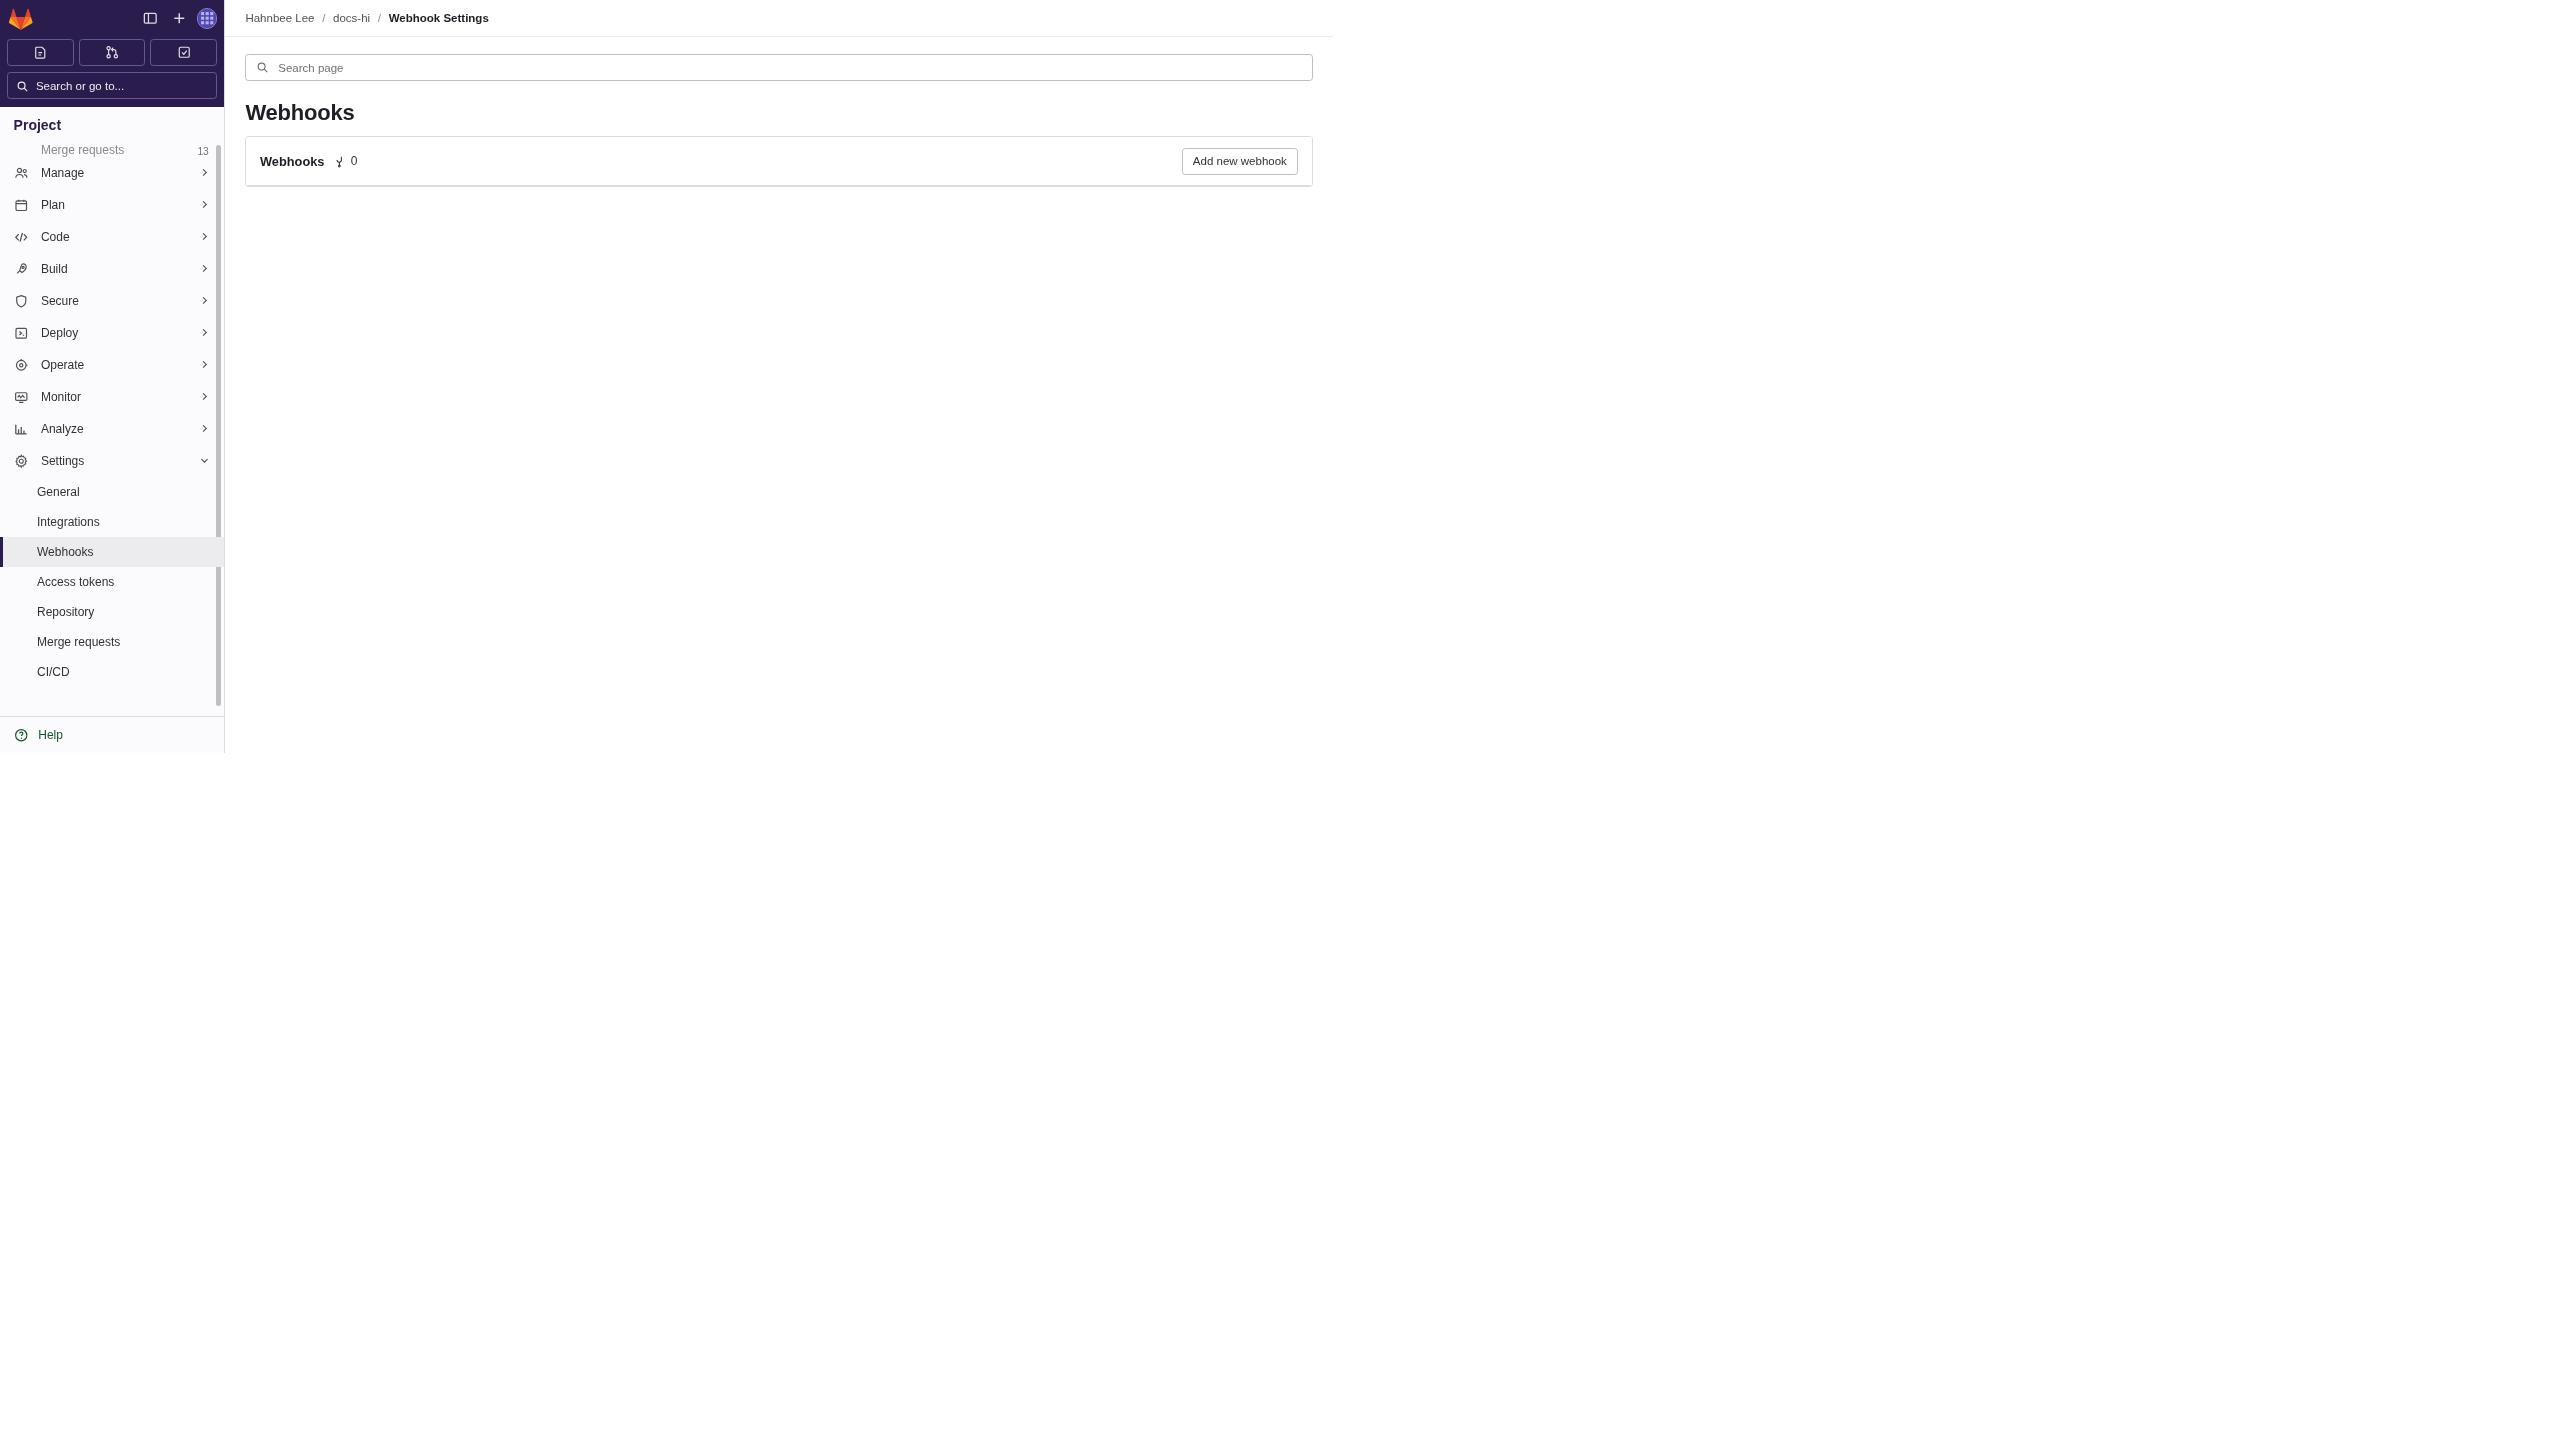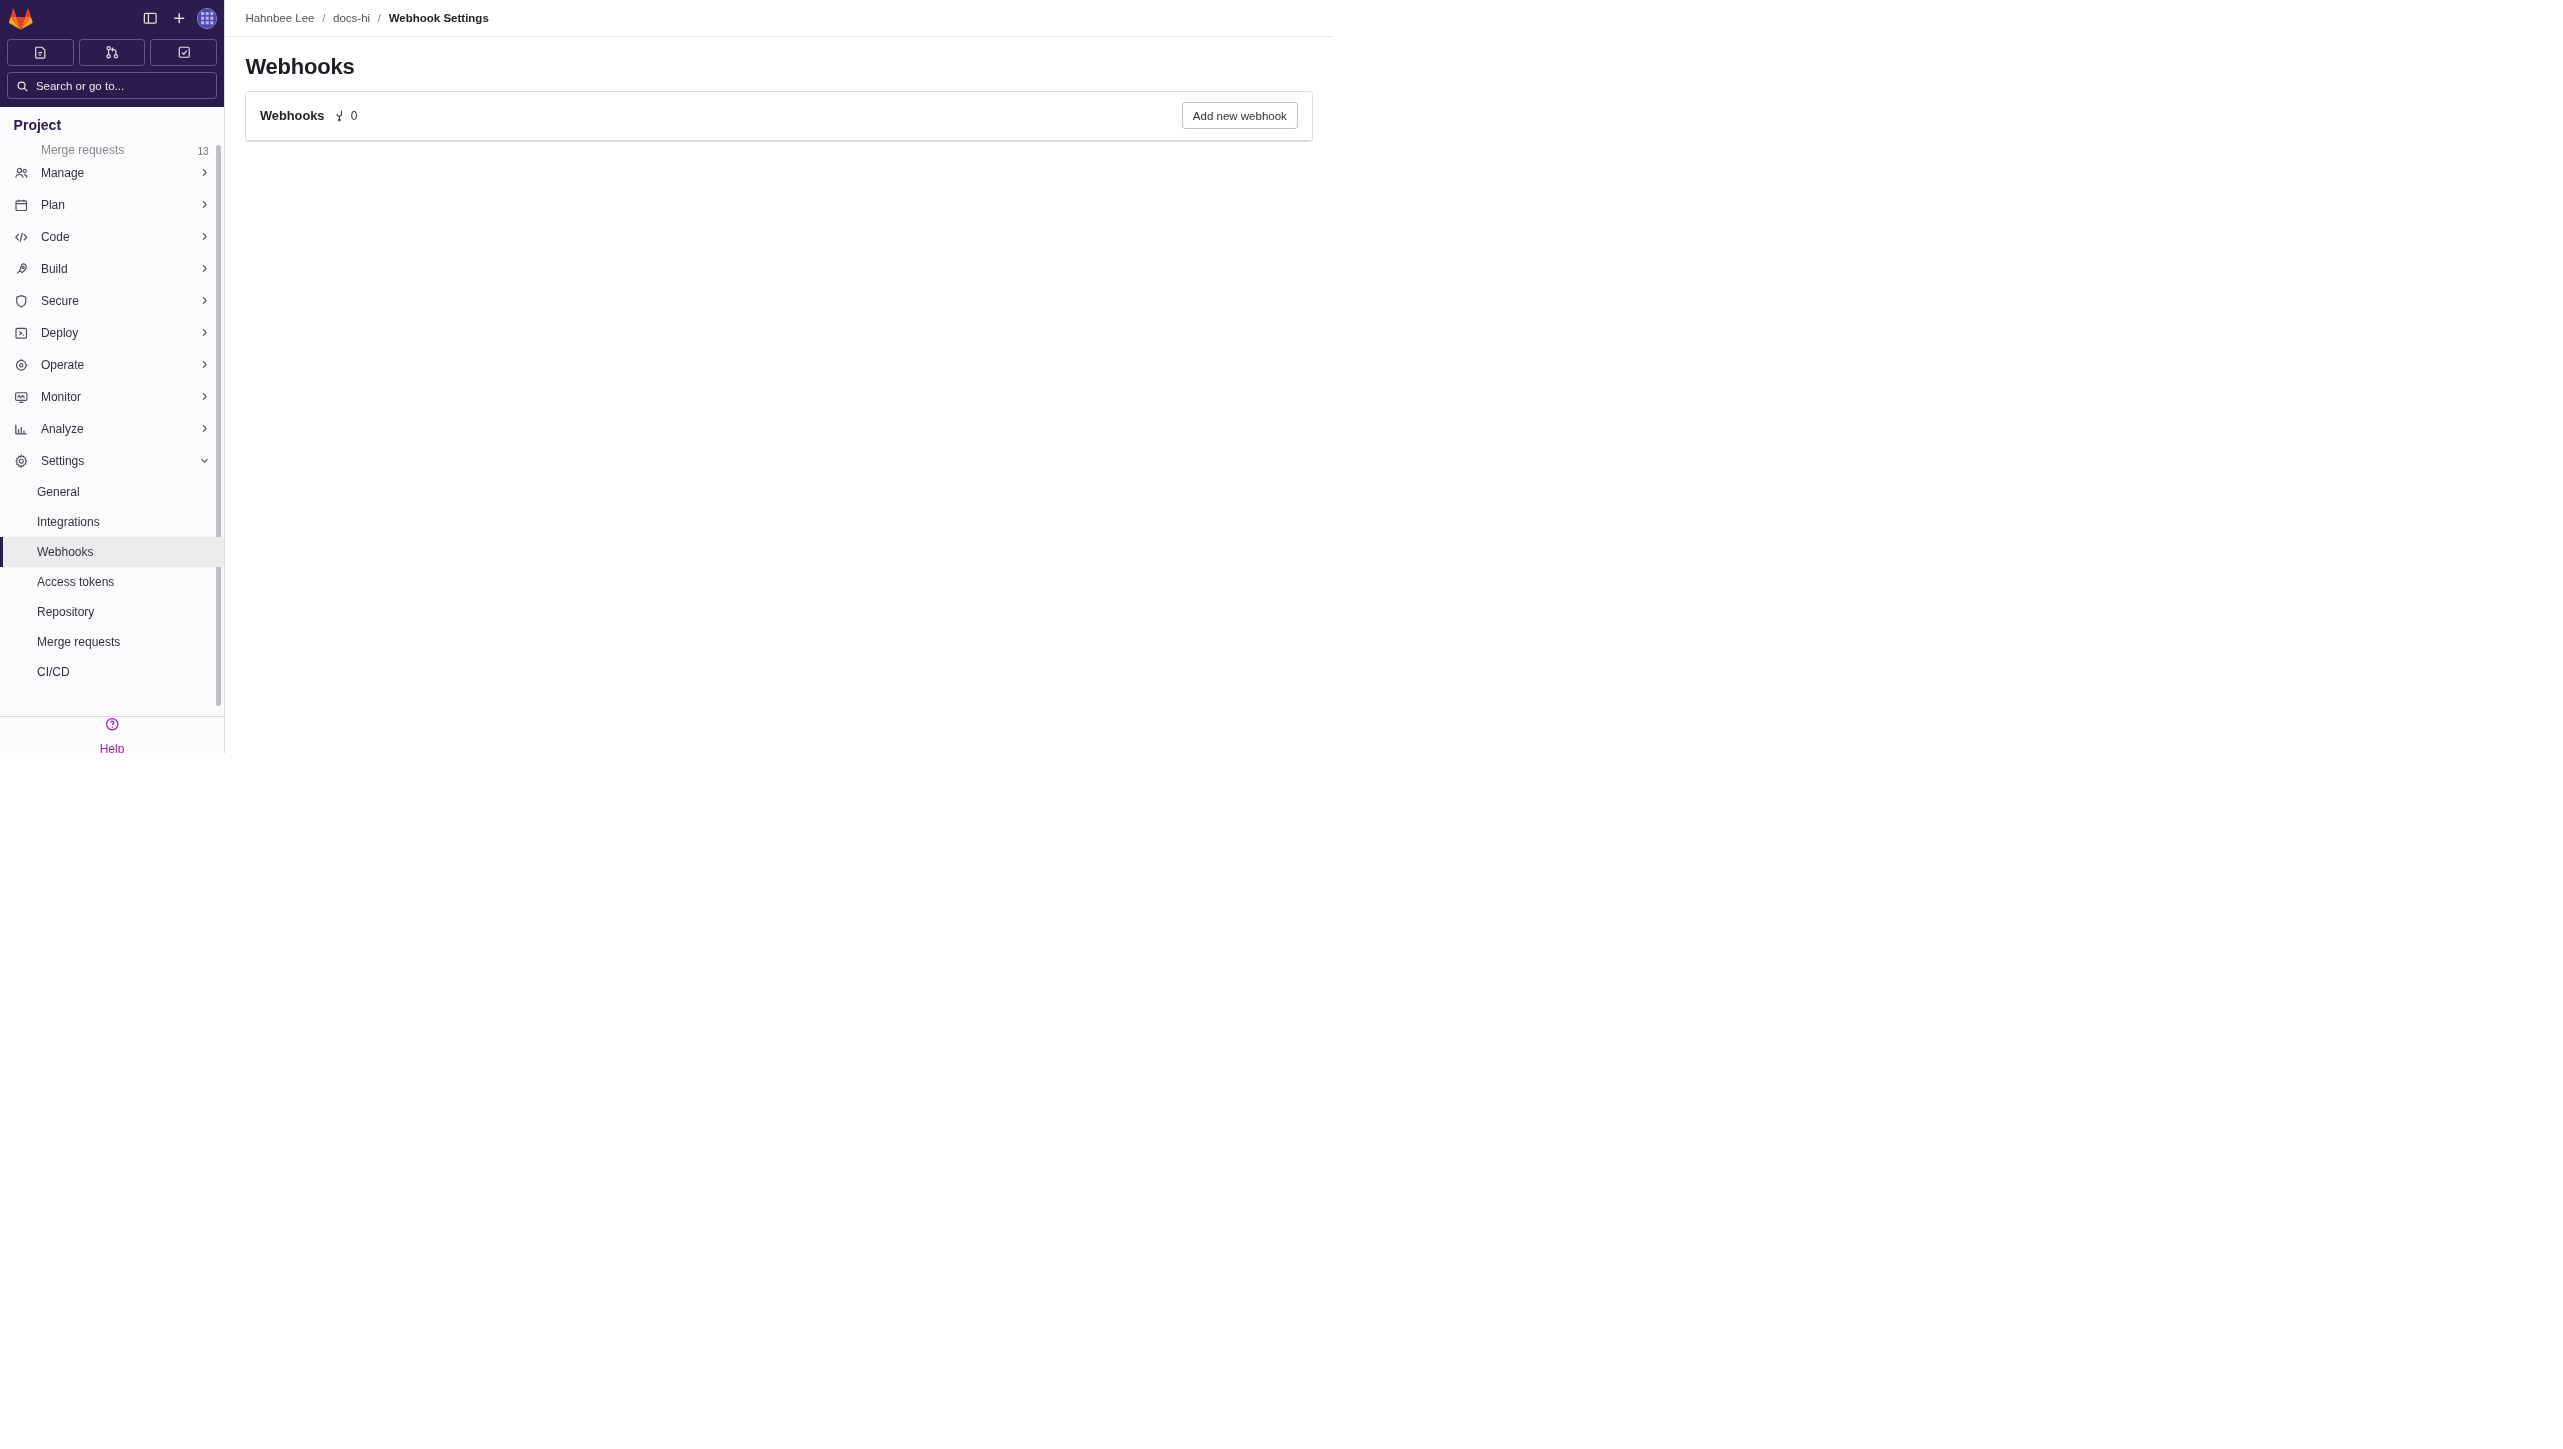--- a/index.html
+++ b/index.html
@@ -147,23 +147,22 @@
     background: #2b1c4e;
   }
   .sb-footer {
     border-top: 0.9px solid #dcdcde;
     height: 37px;
     display: flex;
     align-items: center;
     gap: 10.2px;
     padding: 0 13.6px;
     font-size: 12px;
-    color: #a21caf;
-    cursor: pointer;
-    flex-direction: column;
+    color: #14532d;
+    cursor: pointer;
   }
 
   
   .main {
     flex: 1;
     height: 753px;
     display: flex;
     flex-direction: column;
     background: #fff;
     overflow: hidden;
@@ -556,20 +555,29 @@
   <div class="breadcrumb-bar">
     <span class="bc-link">Hahnbee Lee</span>
     <span class="bc-sep">/</span>
     <span class="bc-link">docs-hi</span>
     <span class="bc-sep">/</span>
     <span class="bc-current">Webhook Settings</span>
   </div>
 
   <div class="content">
 
+    <div class="page-search">
+      <span>
+        <svg width="12.8" height="12.8" viewBox="0 0 16 16" fill="none" stroke="#737278" stroke-width="1.5">
+          <circle cx="7" cy="7" r="4.3"></circle>
+          <line x1="10.2" y1="10.2" x2="14" y2="14"></line>
+        </svg>
+      </span>
+      <input type="text" placeholder="Search page" style="">
+    </div>
 
     <h1 class="page-title">Webhooks</h1>
 
 
     <section class="card">
       <div class="card-header">
         <span class="card-title">Webhooks</span>
         <span class="hook-count">
           <span>
             <svg width="12.8" height="12.8" viewBox="0 0 16 16" fill="none" stroke="#333238" stroke-width="1.3">

